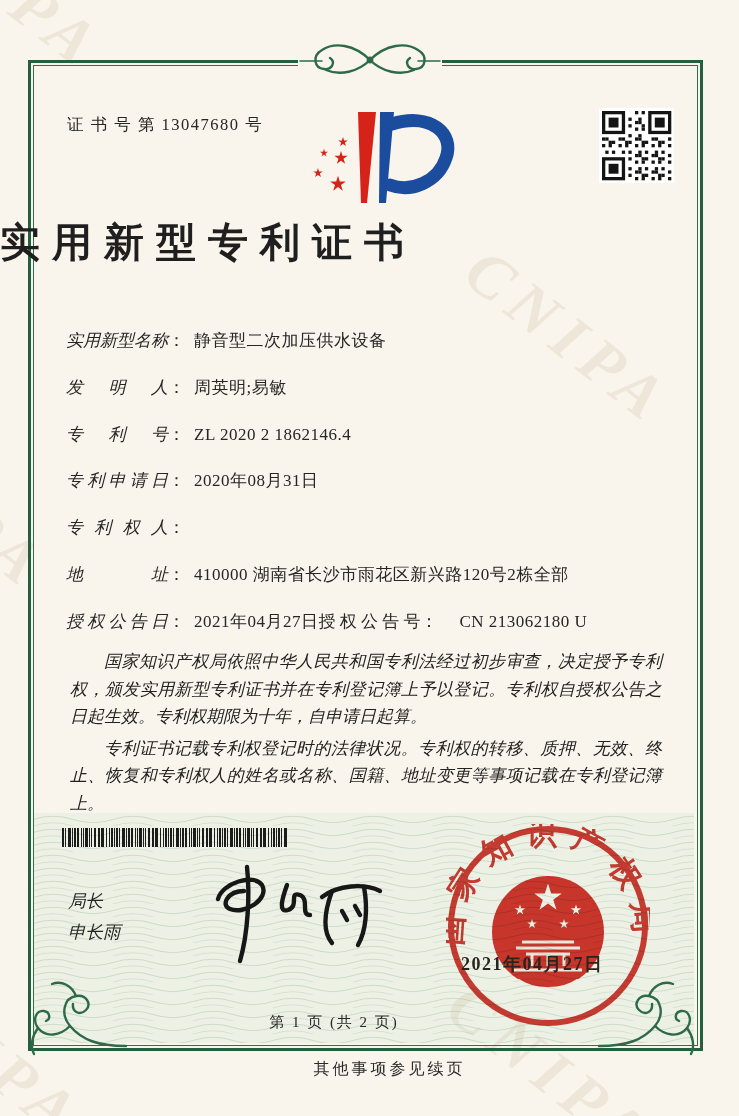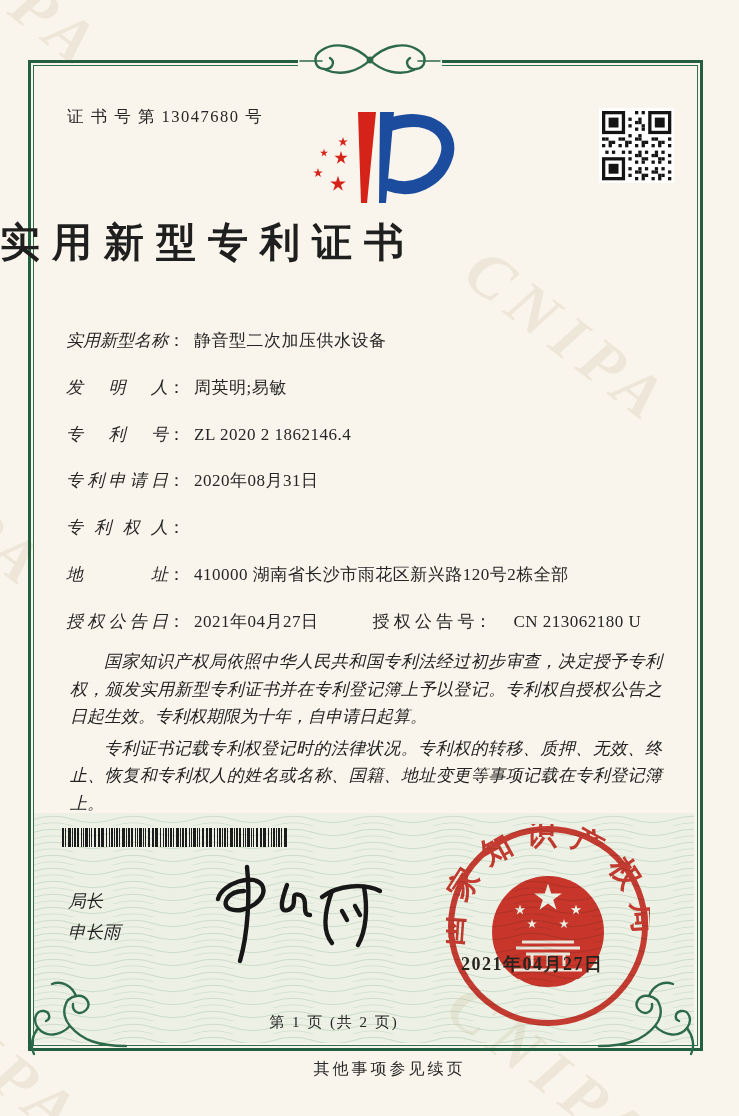--- a/index.html
+++ b/index.html
@@ -5,32 +5,32 @@
   html,body{margin:0;padding:0;}
   .page{position:relative;width:739px;height:1116px;background:#faf5ec;overflow:hidden;
         font-family:"Liberation Serif","DejaVu Serif",serif;color:#262626;}
   .wm{position:absolute;font-style:italic;font-weight:bold;font-size:64px;letter-spacing:10px;
       color:rgba(196,180,152,0.22);transform:rotate(38deg);white-space:nowrap;z-index:1;user-select:none;}
   .frame{position:absolute;left:28px;top:60px;width:669px;height:985px;border:3px solid #24603f;z-index:2;}
   .frame::after{content:"";position:absolute;inset:2px;border:1px solid #2e6f4c;}
   .waves{position:absolute;left:33px;top:813px;width:661px;height:230px;z-index:0;}
   .ornament-top{position:absolute;left:288px;top:34px;z-index:3;}
   .ornament-corner{position:absolute;z-index:3;}
-  .cert-no{position:absolute;left:67px;top:106px;font-size:16.5px;letter-spacing:1.5px;z-index:4;}
+  .cert-no{position:absolute;left:67px;top:114px;font-size:16.5px;letter-spacing:1.5px;z-index:4;}
   .logo{position:absolute;left:293px;top:100px;z-index:4;}
   .qr{position:absolute;left:599px;top:108px;z-index:4;}
   .title{position:absolute;left:0;top:215px;width:739px;text-align:left;font-size:40px;
          font-weight:bold;letter-spacing:12px;color:#1f1f1f;z-index:4;}
   .fields{position:absolute;left:66px;top:318px;width:620px;z-index:4;font-size:17px;}
   .frow{display:flex;align-items:baseline;height:46.8px;line-height:46.8px;white-space:nowrap;}
   .flabel{display:inline-block;width:102px;text-align:justify;text-align-last:justify;font-style:italic;}
   .fcolon{display:inline-block;}
   .fvalue{margin-left:9px;letter-spacing:0.5px;}
   .fvalue2{margin-left:22px;letter-spacing:0.5px;}
-  .glabel2{margin-left:54px;display:inline-block;width:102px;text-align:justify;text-align-last:justify;}
+  .glabel2{display:inline-block;width:102px;text-align:justify;text-align-last:justify;}
   .paras{position:absolute;left:66px;top:644px;width:600px;font-size:17px;line-height:27.6px;
          text-align:justify;z-index:4;color:#222;}
   .paras p{margin:4px;text-indent:2em;font-style:italic;}
   .barcode{position:absolute;left:60px;top:828px;z-index:4;}
   .officer{position:absolute;left:68px;top:886px;font-size:17.5px;line-height:31px;z-index:4;font-style:italic;}
   .signature{position:absolute;left:192px;top:855px;z-index:4;}
   .seal{position:absolute;left:446px;top:824px;z-index:5;mix-blend-mode:multiply;opacity:0.93;}
   .seal-date{position:absolute;left:461px;top:952px;font-size:18px;font-weight:bold;
              letter-spacing:1.5px;color:#2a241e;z-index:6;}
   .pagination{position:absolute;left:0;top:1013px;width:668px;text-align:center;font-size:15px;

